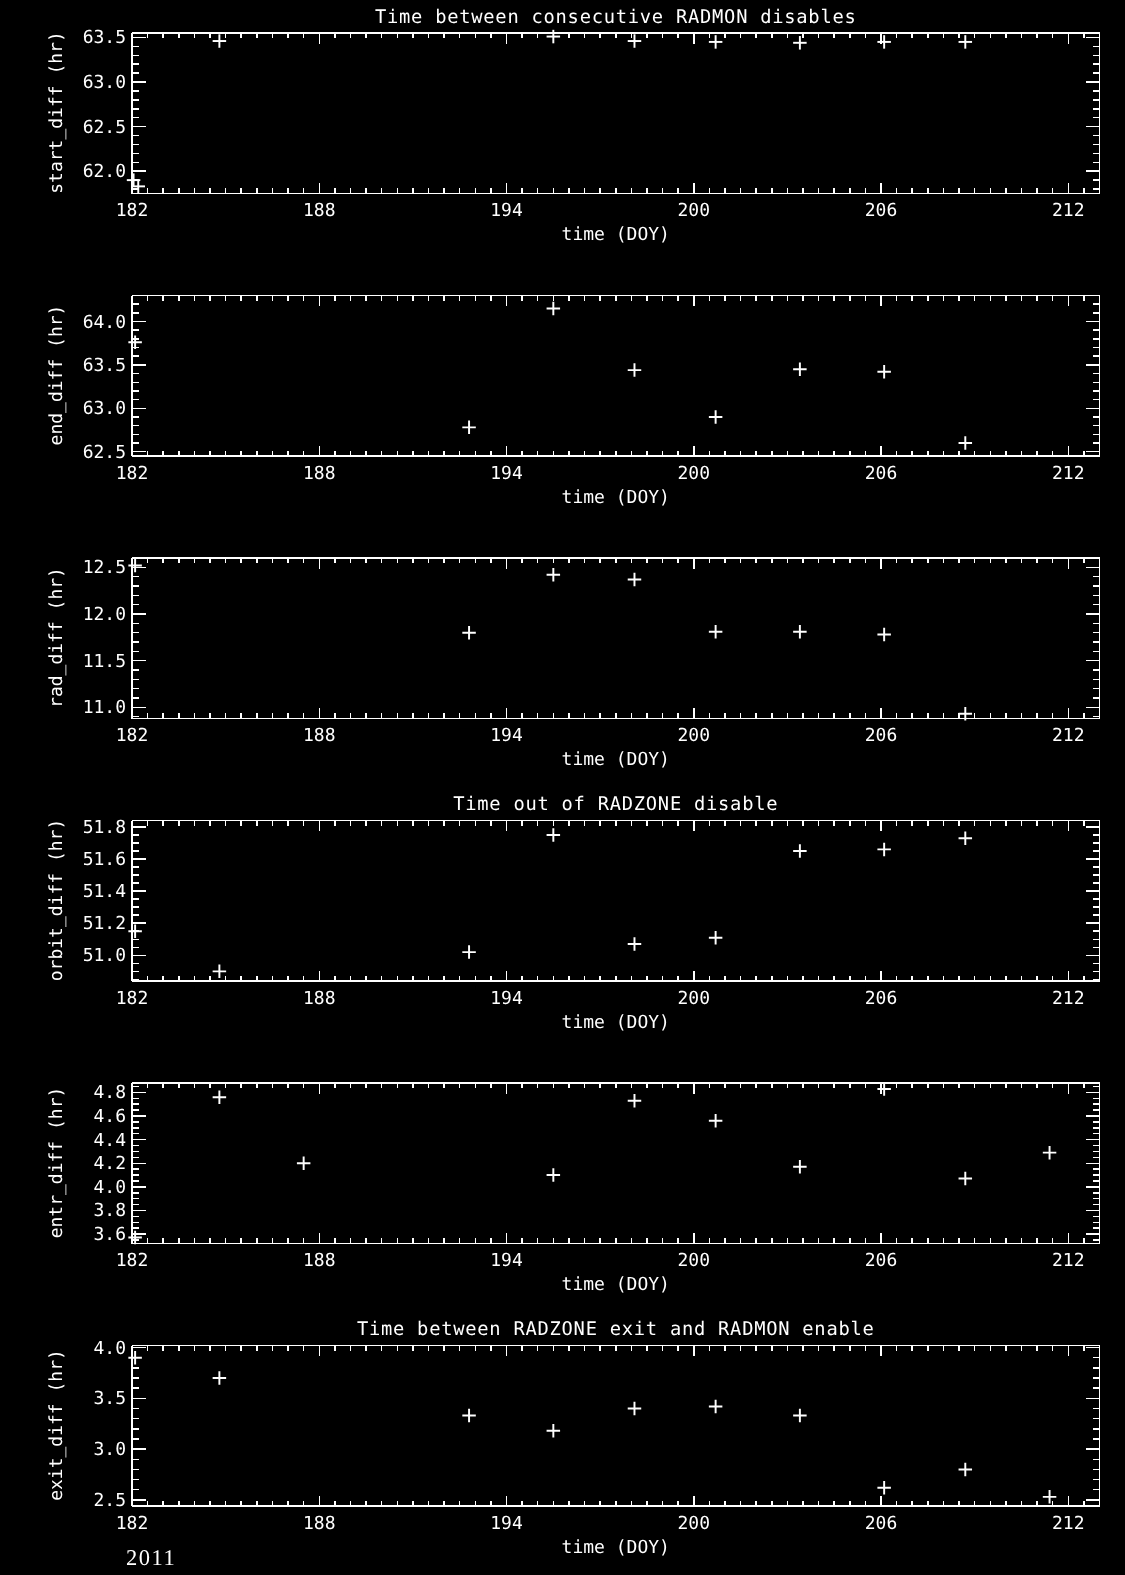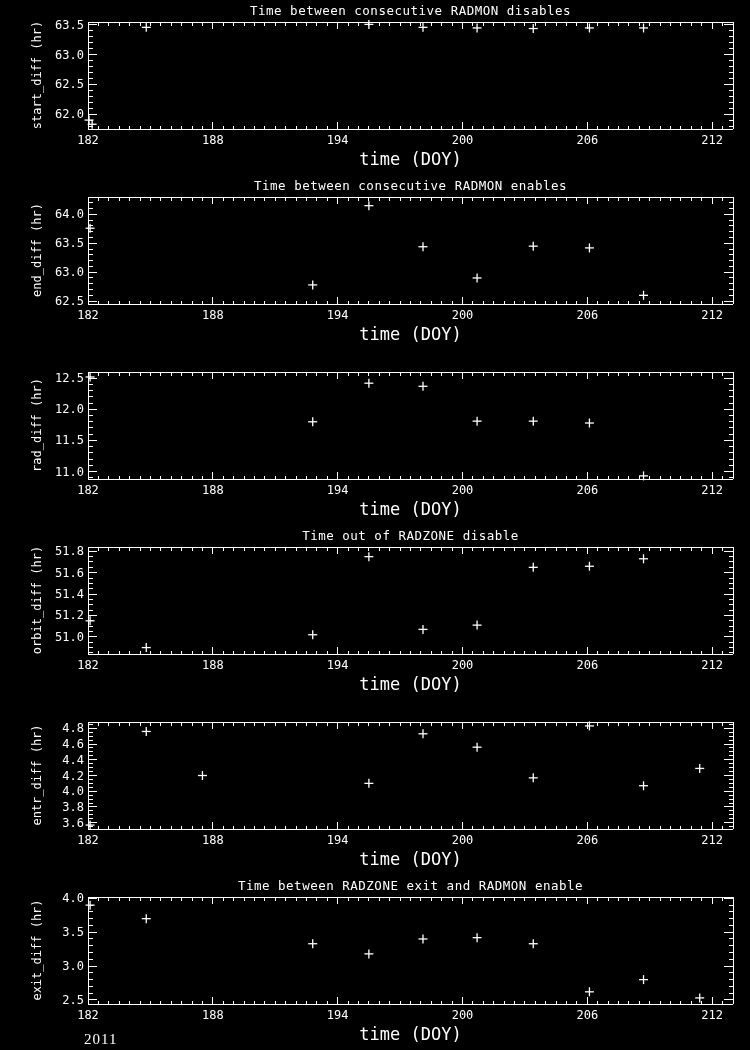--- a/index.html
+++ b/index.html
@@ -4,21 +4,21 @@
 <style>
   html,body{margin:0;padding:0;background:#000;}
   body{width:750px;height:1050px;overflow:hidden;position:relative;
        font-family:"DejaVu Sans Mono", monospace;color:#fff;}
   .panel{position:relative;width:694px;height:175px;}
   .chart-title{position:absolute;top:3px;left:88px;width:645px;text-align:center;
        font-size:12.5px;letter-spacing:.5px;white-space:nowrap;color:#fff;}
   .ylab{position:absolute;top:75px;left:37px;transform:translate(-50%,-50%) rotate(-90deg);
        font-size:12px;white-space:nowrap;color:#fff;}
   .xlab{position:absolute;top:149px;left:88px;width:645px;text-align:center;
-       font-size:17px;color:#fff;}
+       font-size:12px;color:#fff;}
   svg.plot{position:absolute;top:0;left:0;}
   .year{position:absolute;left:84px;top:1031px;font-size:15px;letter-spacing:1px;color:#fff;font-family:Liberation Serif, serif;}
 </style>
 </head>
 <body>
 
 <div class="panel">
   <div class="chart-title">Time between consecutive RADMON disables</div>
   <div class="ylab">start_diff (hr)</div>
   <svg class="plot" width="750" height="175">
@@ -234,21 +234,20 @@
       <line x1="533.2580645161291" y1="24.038888888888863" x2="533.2580645161291" y2="33.03888888888886" stroke="#ffffff" stroke-width="1.3"></line>
       <line x1="584.9354838709676" y1="27.944444444444116" x2="593.9354838709676" y2="27.944444444444116" stroke="#ffffff" stroke-width="1.3"></line>
       <line x1="589.4354838709676" y1="23.444444444444116" x2="589.4354838709676" y2="32.444444444444116" stroke="#ffffff" stroke-width="1.3"></line>
       <line x1="639.0322580645159" y1="27.944444444444116" x2="648.0322580645159" y2="27.944444444444116" stroke="#ffffff" stroke-width="1.3"></line>
       <line x1="643.5322580645159" y1="23.444444444444116" x2="643.5322580645159" y2="32.444444444444116" stroke="#ffffff" stroke-width="1.3"></line>
     </svg>
   <div class="xlab">time (DOY)</div>
 </div>
 
 <div class="panel">
-  <div class="chart-title">Time between consecutive RADMON enables</div>
   <div class="ylab">end_diff (hr)</div>
   <svg class="plot" width="750" height="175">
       <line x1="88" y1="22" x2="733" y2="22" stroke="#ffffff" stroke-width="1" shape-rendering="crispEdges"></line>
       <line x1="88" y1="129" x2="733" y2="129" stroke="#ffffff" stroke-width="1" shape-rendering="crispEdges"></line>
       <line x1="88" y1="22" x2="88" y2="129" stroke="#ffffff" stroke-width="1" shape-rendering="crispEdges"></line>
       <line x1="733" y1="22" x2="733" y2="129" stroke="#ffffff" stroke-width="1" shape-rendering="crispEdges"></line>
       <line x1="88" y1="129" x2="88" y2="125.5" stroke="#ffffff" stroke-width="1" shape-rendering="crispEdges"></line>
       <line x1="88" y1="22" x2="88" y2="25.5" stroke="#ffffff" stroke-width="1" shape-rendering="crispEdges"></line>
       <line x1="98.40322580645162" y1="129" x2="98.40322580645162" y2="125.5" stroke="#ffffff" stroke-width="1" shape-rendering="crispEdges"></line>
       <line x1="98.40322580645162" y1="22" x2="98.40322580645162" y2="25.5" stroke="#ffffff" stroke-width="1" shape-rendering="crispEdges"></line>

